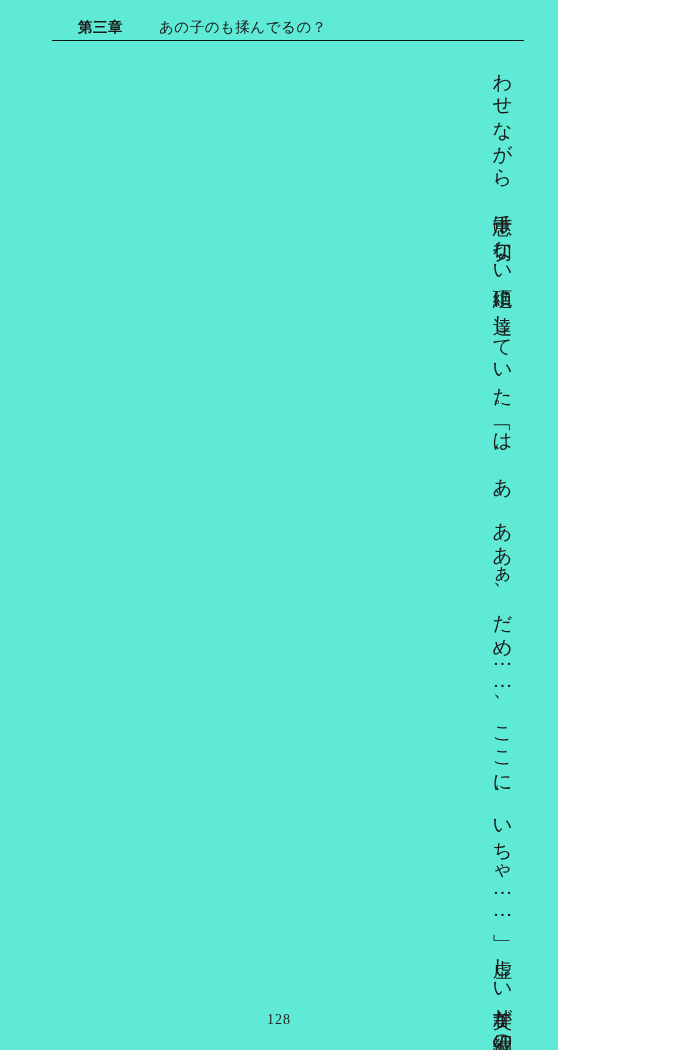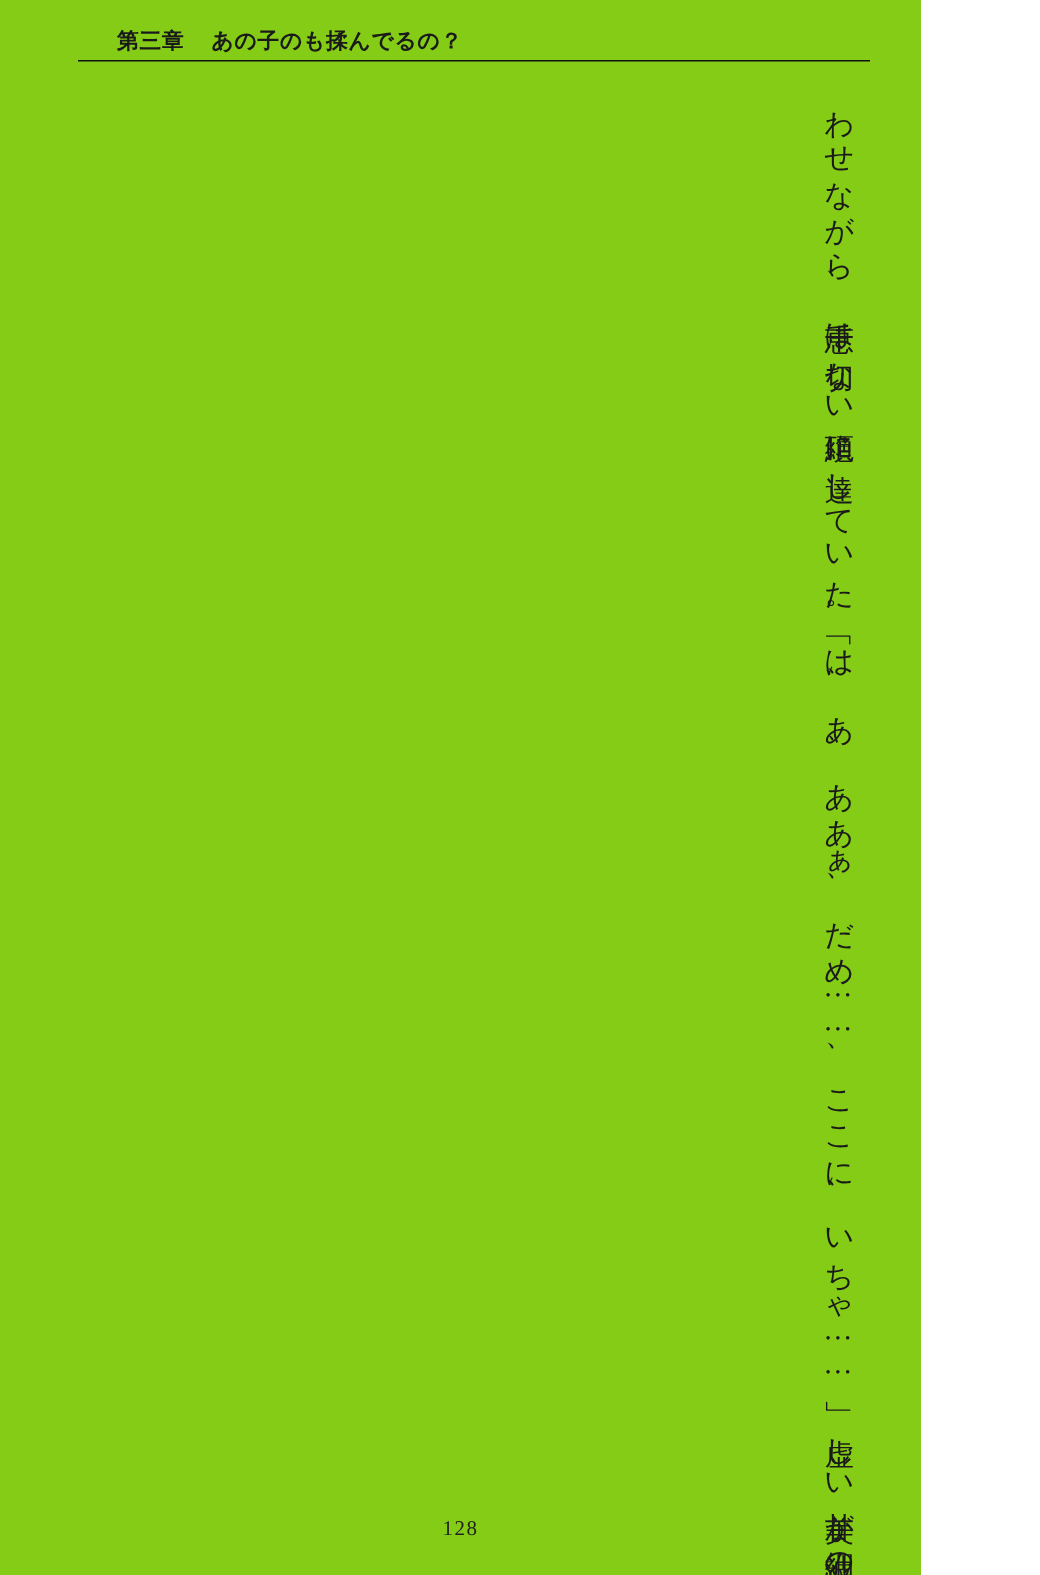--- a/index.html
+++ b/index.html
@@ -2,23 +2,23 @@
 <html><head>
 <meta charset="utf-8">
 <style>
   html, body {
     margin: 0;
     padding: 0;
     background: #ffffff;
   }
   .page {
     position: relative;
-    width: 614px;
+    width: 558px;
     height: 1050px;
-    background: #84cc16;
+    background: #5eead4;
     font-family: "Liberation Serif", "DejaVu Serif", serif;
     color: #1a1a1a;
     overflow: hidden;
     box-sizing: border-box;
     padding-left: 12px;
   }
 
   
   .header {
     position: absolute;
@@ -30,22 +30,23 @@
     align-items: center;
     font-size: 14.5px;
     letter-spacing: 0.5px;
   }
   .header .chap-num {
     font-weight: 700;
     margin-right: 18px;
     white-space: nowrap;
   }
   .header .chap-title {
-    font-weight: 700;
+    font-weight: 400;
     white-space: nowrap;
+    margin-left: 18px;
   }
   .header-rule {
     position: absolute;
     top: 40px;
     left: 52px;
     right: 34px;
     border-top: 1.6px solid #111111;
   }
 
   

